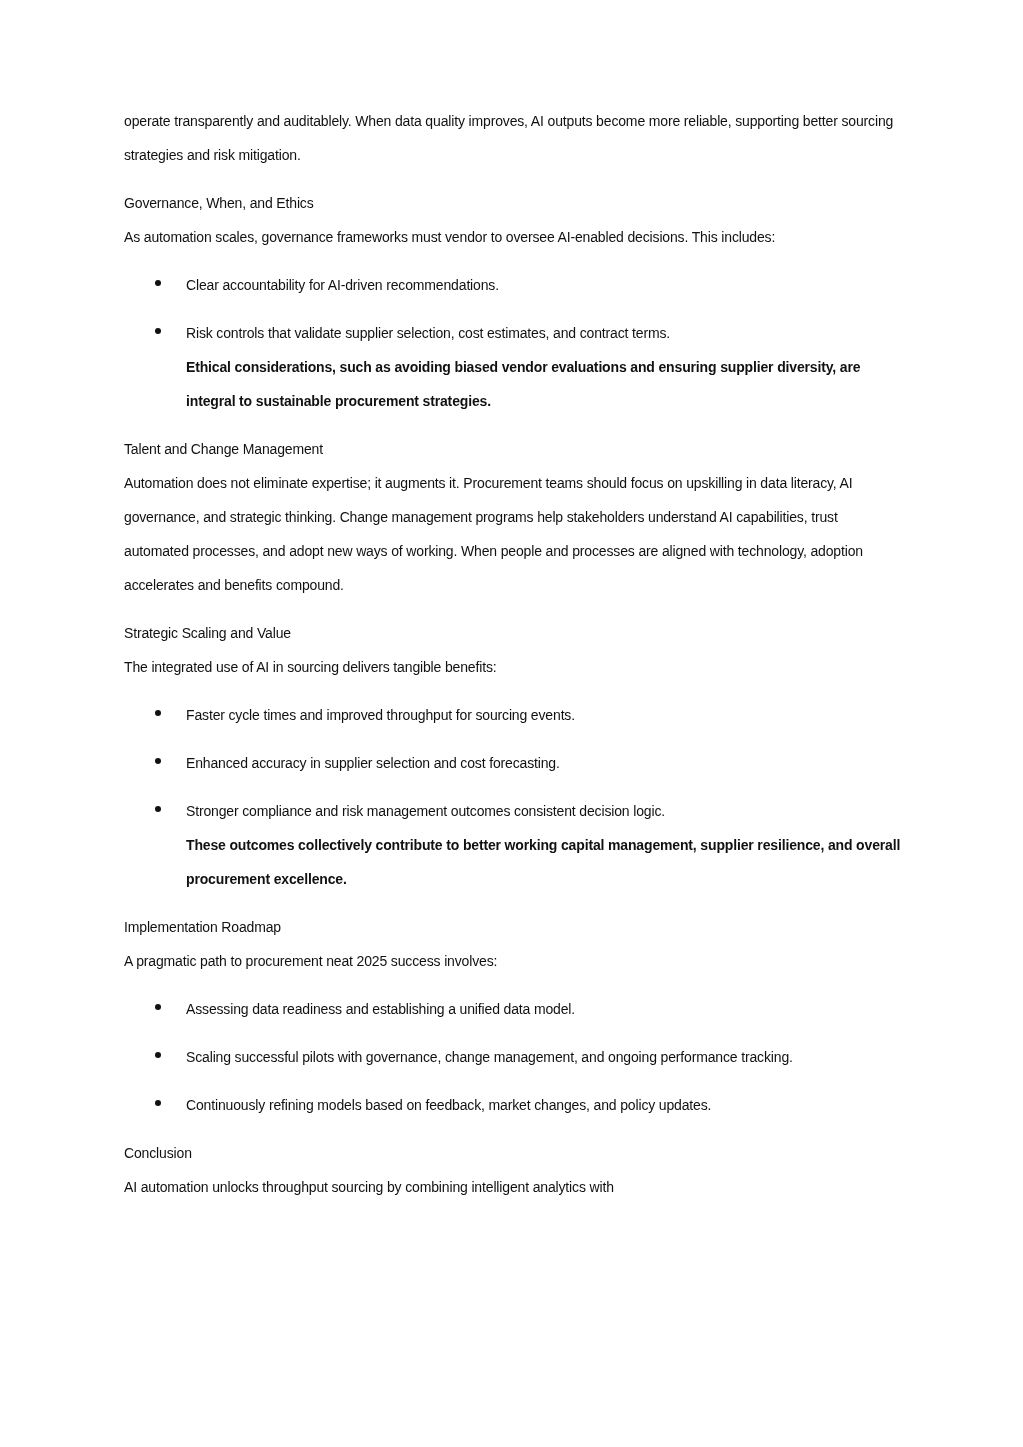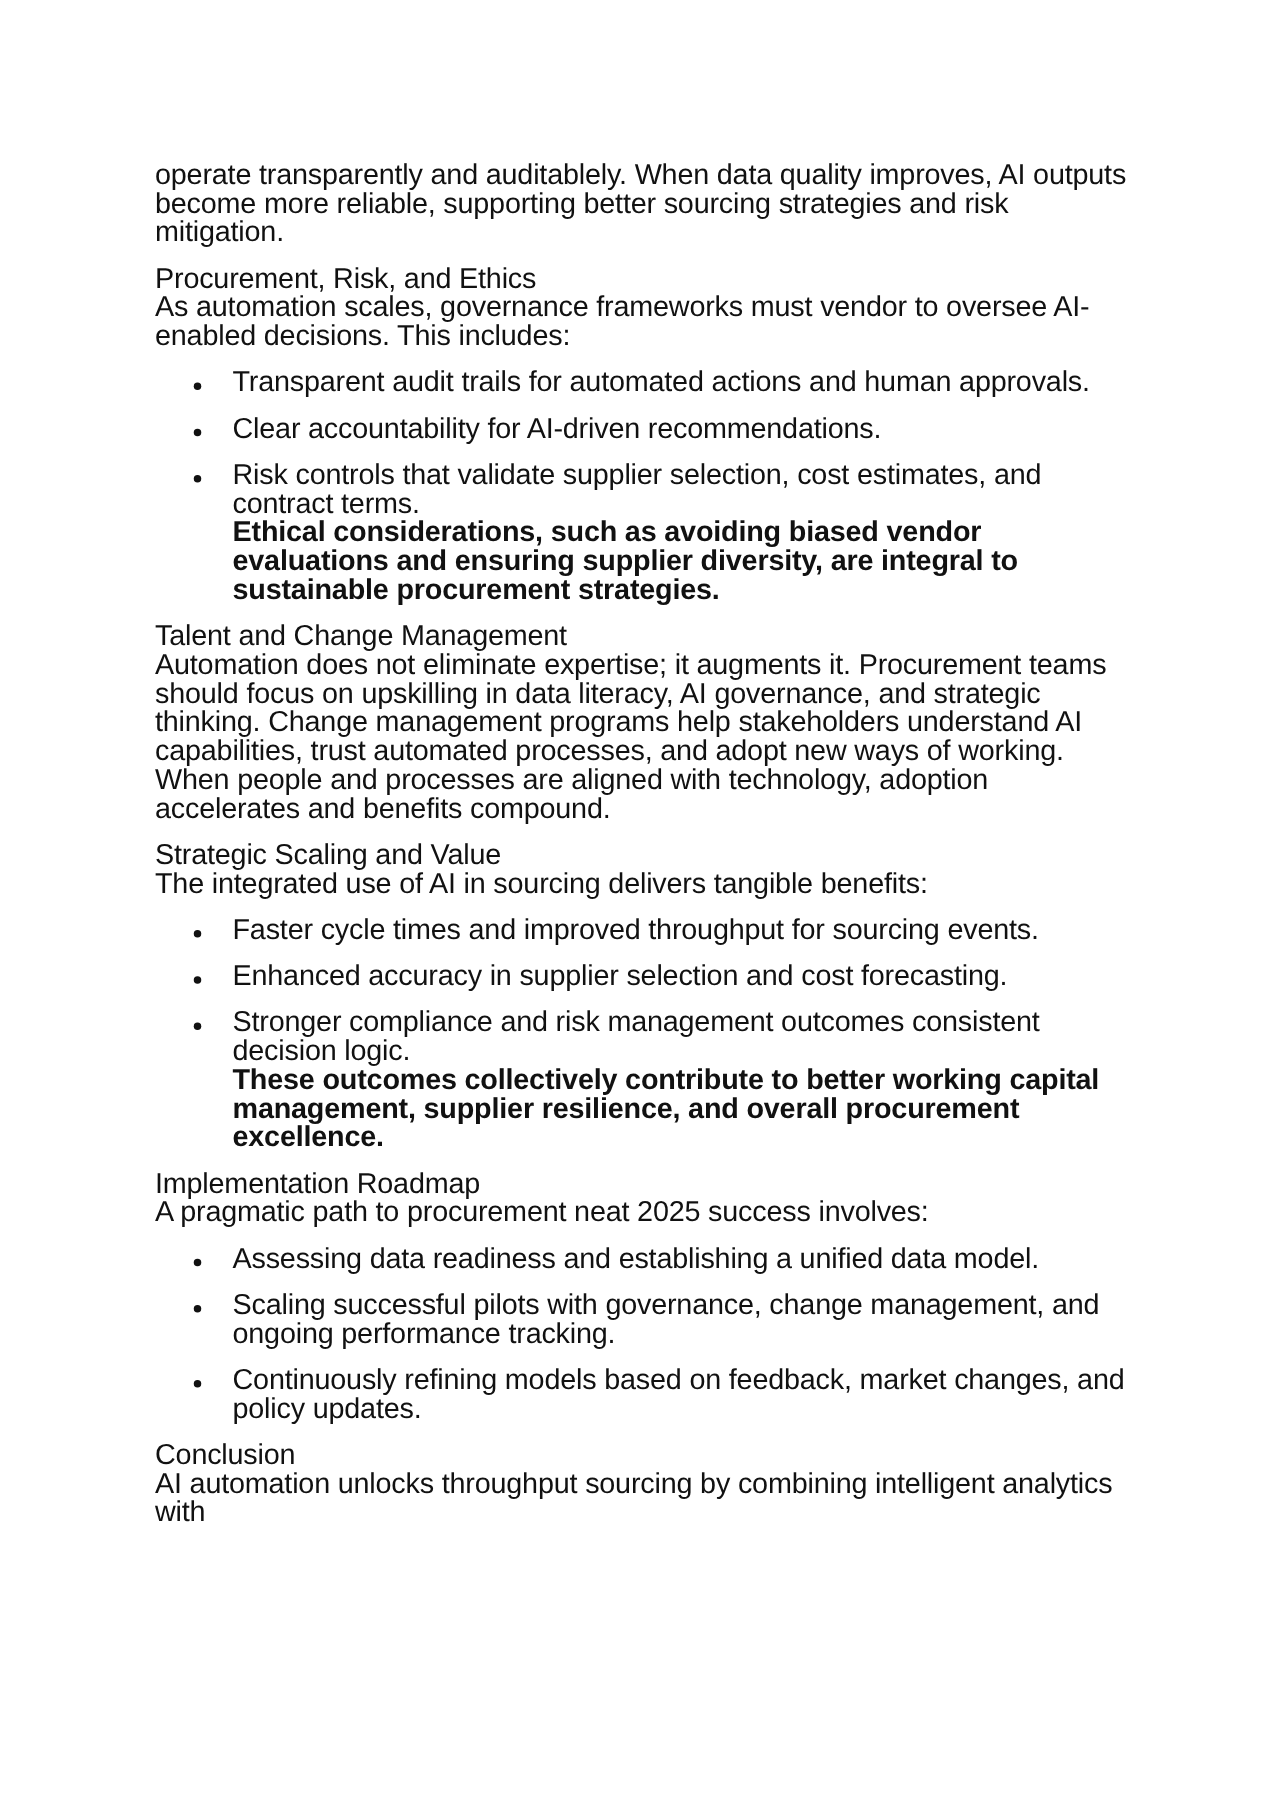--- a/index.html
+++ b/index.html
@@ -11,24 +11,24 @@
       width: 1023px;
       height: 1447px;
       position: relative;
       overflow: hidden;
       font-family: "Liberation Sans", sans-serif;
       color: #111111;
     }
     .page {
       position: absolute;
       left: 124px;
-      top: 128px;
+      top: 104px;
       width: 780px;
-      font-size: 23px;
-      line-height: 23px;
+      font-size: 14px;
+      line-height: 34px;
       letter-spacing: -0.15px;
     }
     .para {
       margin: 0 0 14px 0;
     }
     .heading {
       margin: 0;
     }
     .section {
       margin: 0 0 14px 0;
@@ -61,27 +61,23 @@
     }
   </style>
 </head>
 <body>
 
 <div class="page">
 
   <p class="para">operate transparently and auditablely. When data quality improves, AI outputs become more reliable, supporting better sourcing strategies and risk mitigation.</p>
 
   <div class="section">
-    <p class="heading">Procurement, Risk, and Ethics</p>
+    <p class="heading">Governance, When, and Ethics</p>
     <p class="para">As automation scales, governance frameworks must vendor to oversee AI-enabled decisions. This includes:</p>
     <ul class="bullets">
-      <li>
-        <span class="bullet-dot"></span>
-        <span>Transparent audit trails for automated actions and human approvals.</span>
-      </li>
       <li>
         <span class="bullet-dot"></span>
         <span>Clear accountability for AI-driven recommendations.</span>
       </li>
       <li>
         <span class="bullet-dot"></span>
         <span>Risk controls that validate supplier selection, cost estimates, and contract terms.</span>
         <span class="continuation">Ethical considerations, such as avoiding biased vendor evaluations and ensuring supplier diversity, are integral to sustainable procurement strategies.</span>
       </li>
     </ul>

